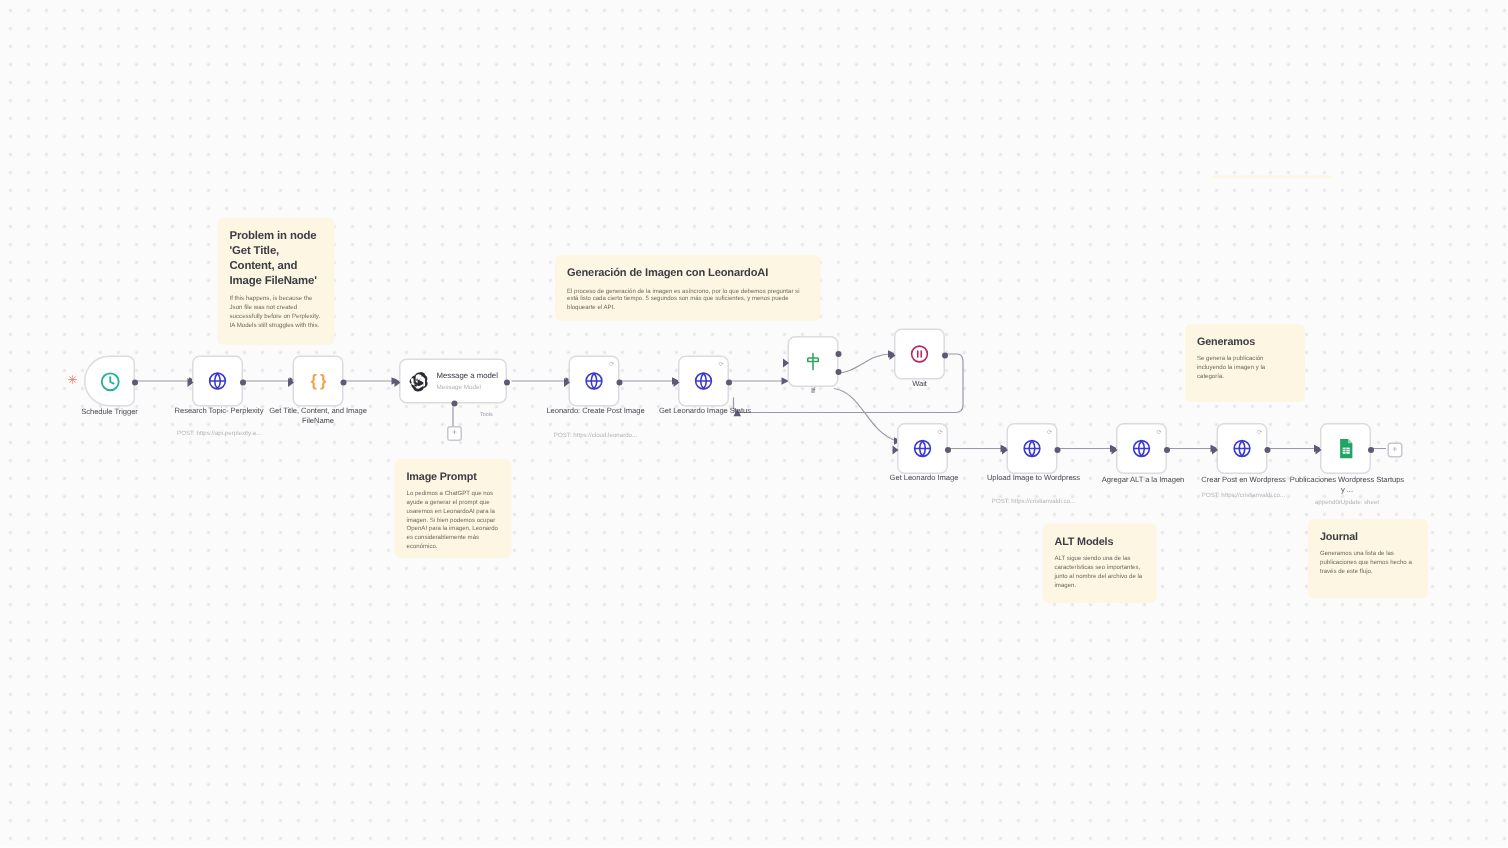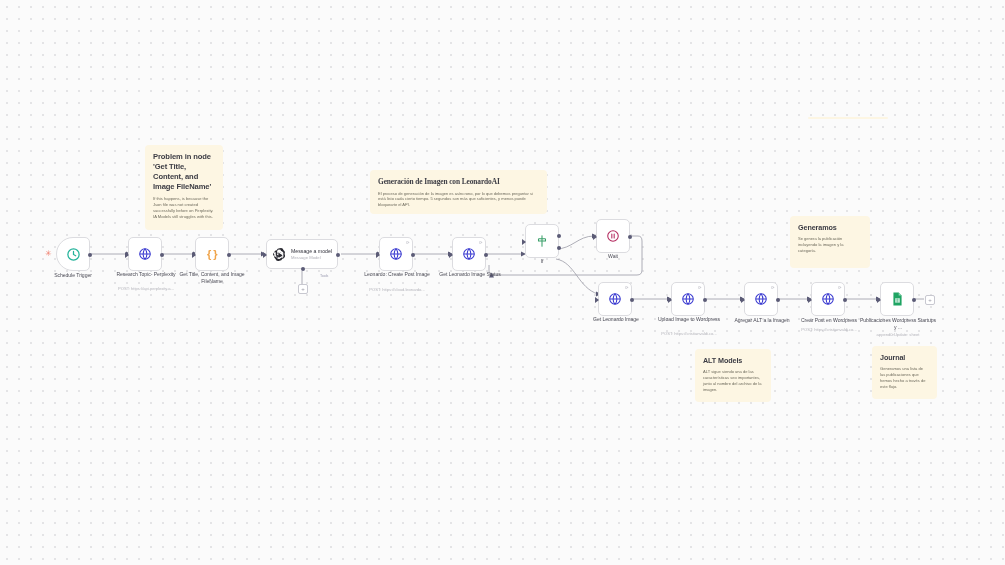--- a/index.html
+++ b/index.html
@@ -211,36 +211,40 @@
   </svg>
 
   <div class="sticky-strip" style="left:808px; top:117px; width:80px; height:2px;"></div>
 
   <div class="sticky" style="left:145px; top:145px; width:78px; height:85px;">
     <div class="s-title" style="font-size:7.6px; line-height:1.32;">Problem in node 'Get Title, Content, and Image FileName'</div>
     <div class="s-body" style="font-size:4.1px;">If this happens, is because the Json file was not created successfully before on Perplexity. IA Models still struggles with this.</div>
   </div>
 
   <div class="sticky" style="left:370px; top:170px; width:177px; height:44px;">
-    <div class="s-title" style="font-size:7.4px; line-height:1.3;font-family:Liberation Serif, serif;">Generación de Imagen con LeonardoAI</div>
+    <div class="s-title" style="font-size:7.4px; line-height:1.3;">Generación de Imagen con LeonardoAI</div>
     <div class="s-body" style="font-size:4.05px;">El proceso de generación de la imagen es asíncrono, por lo que debemos preguntar si está listo cada cierto tiempo. 5 segundos son más que suficientes, y menos puede bloquearte el API.</div>
   </div>
 
+  <div class="sticky" style="left:263px; top:306px; width:78px; height:66px;">
+    <div class="s-title" style="font-size:7.2px; line-height:1.3;">Image Prompt</div>
+    <div class="s-body" style="font-size:4.05px;">Lo pedimos a ChatGPT que nos ayude a generar el prompt que usaremos en LeonardoAI para la imagen. Si bien podemos ocupar OpenAI para la imagen, Leonardo es considerablemente más económico.</div>
+  </div>
 
   <div class="sticky" style="left:790px; top:216px; width:80px; height:52px;">
     <div class="s-title" style="font-size:7.2px; line-height:1.3;">Generamos</div>
     <div class="s-body" style="font-size:4.05px;">Se genera la publicación incluyendo la imagen y la categoría.</div>
   </div>
 
   <div class="sticky" style="left:695px; top:349px; width:76px; height:53px;">
     <div class="s-title" style="font-size:7.2px; line-height:1.3;">ALT Models</div>
     <div class="s-body" style="font-size:4.05px;">ALT sigue siendo una de las características seo importantes, junto al nombre del archivo de la imagen.</div>
   </div>
 
-  <div class="sticky" style="left:872px; top:346px; width:65px; height:53px;">
+  <div class="sticky" style="left:872px; top:346px; width:80px; height:53px;">
     <div class="s-title" style="font-size:7.2px; line-height:1.3;">Journal</div>
     <div class="s-body" style="font-size:4.05px;">Generamos una lista de las publicaciones que hemos hecho a través de este flujo.</div>
   </div>
 
   <div class="trig-star" style="left:45px; top:250px;">✳</div>
   <div class="node trigger" style="left:56px; top:237px;">
     <svg width="15" height="15" viewBox="0 0 24 24" fill="none" stroke="#23b39a" stroke-width="2">
       <circle cx="12" cy="12" r="9"></circle>
         <path d="M12 7 V12 L15.5 14" stroke-linecap="round"></path>
     </svg>

